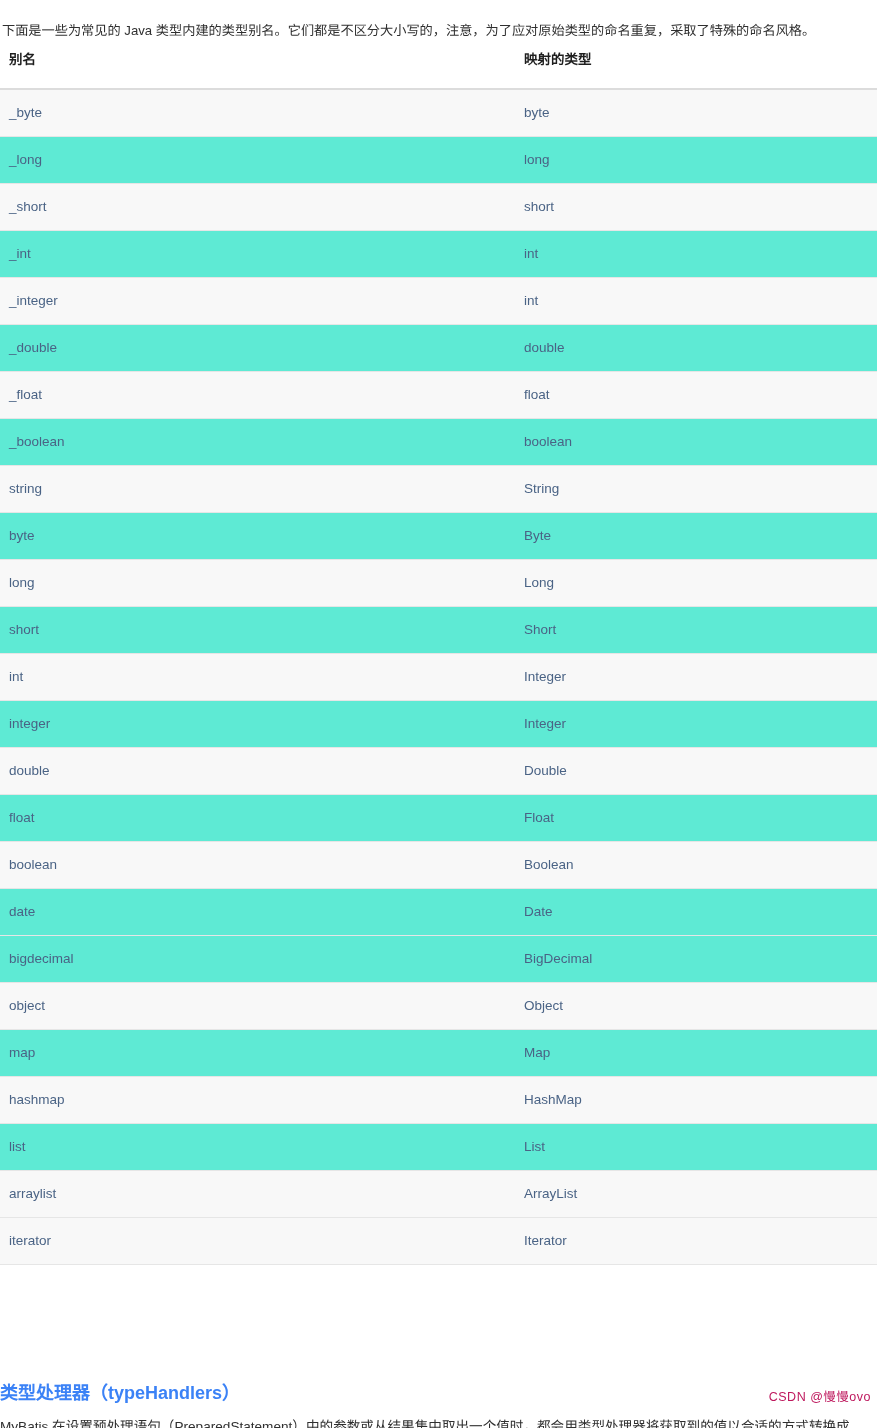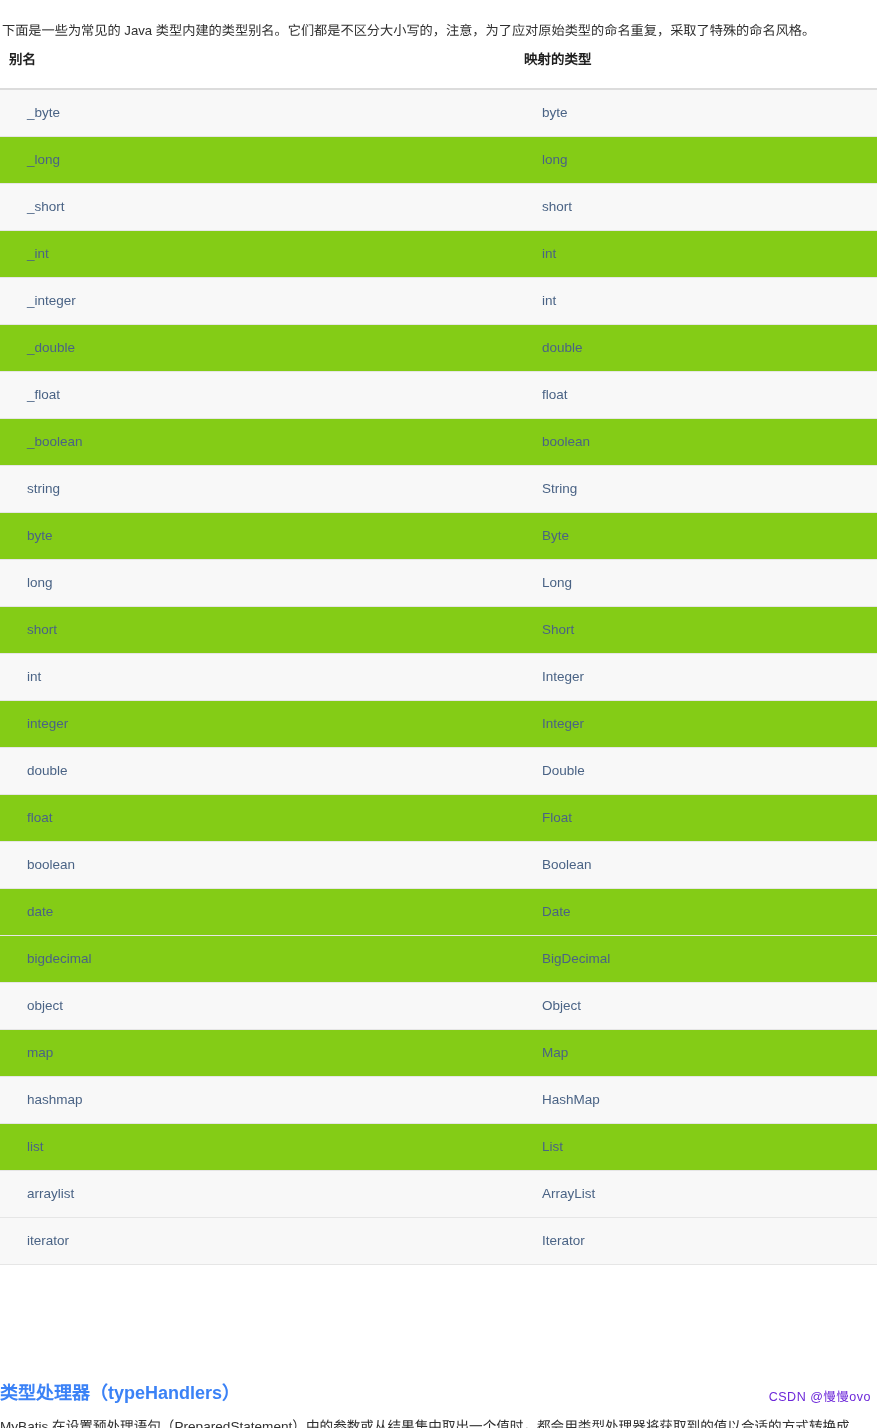--- a/index.html
+++ b/index.html
@@ -55,34 +55,34 @@
     font-weight: bold;
     font-size: 13.5px;
     color: #1f1f1f;
     padding: 4px 0 20px 9px;
     border-bottom: 2px solid #dcdcdc;
     vertical-align: bottom;
     font-family: "Liberation Sans", "DejaVu Sans", sans-serif;
   }
 
   .alias-table tbody td {
-    padding: 0 0 0 27px;
+    padding: 0 0 0 9px;
     height: 46px;
     line-height: 46px;
     color: #4a6385;
     border-bottom: 1px solid #e6e6e6;
     font-size: 13.5px;
     white-space: nowrap;
     overflow: hidden;
   }
   .alias-table tbody tr.odd td {
     background: #f8f8f8;
   }
   .alias-table tbody tr.even td {
-    background: #84cc16;
+    background: #5eead4;
   }
 
   
   .section-heading {
     position: absolute;
     left: 0px;
     top: 1363px;
     font-size: 18px;
     font-weight: bold;
     color: #3b82f6;
@@ -101,21 +101,21 @@
     color: #2f2f2f;
     white-space: nowrap;
   }
 
   
   .watermark {
     position: absolute;
     right: 8px;
     top: 1386px;
     font-size: 12.5px;
-    color: #6d28d9;
+    color: #be185d;
     letter-spacing: 0.5px;
     white-space: nowrap;
     pointer-events: none;
     user-select: none;
   }
 </style>
 </head>
 <body>
 
 <div class="page">

